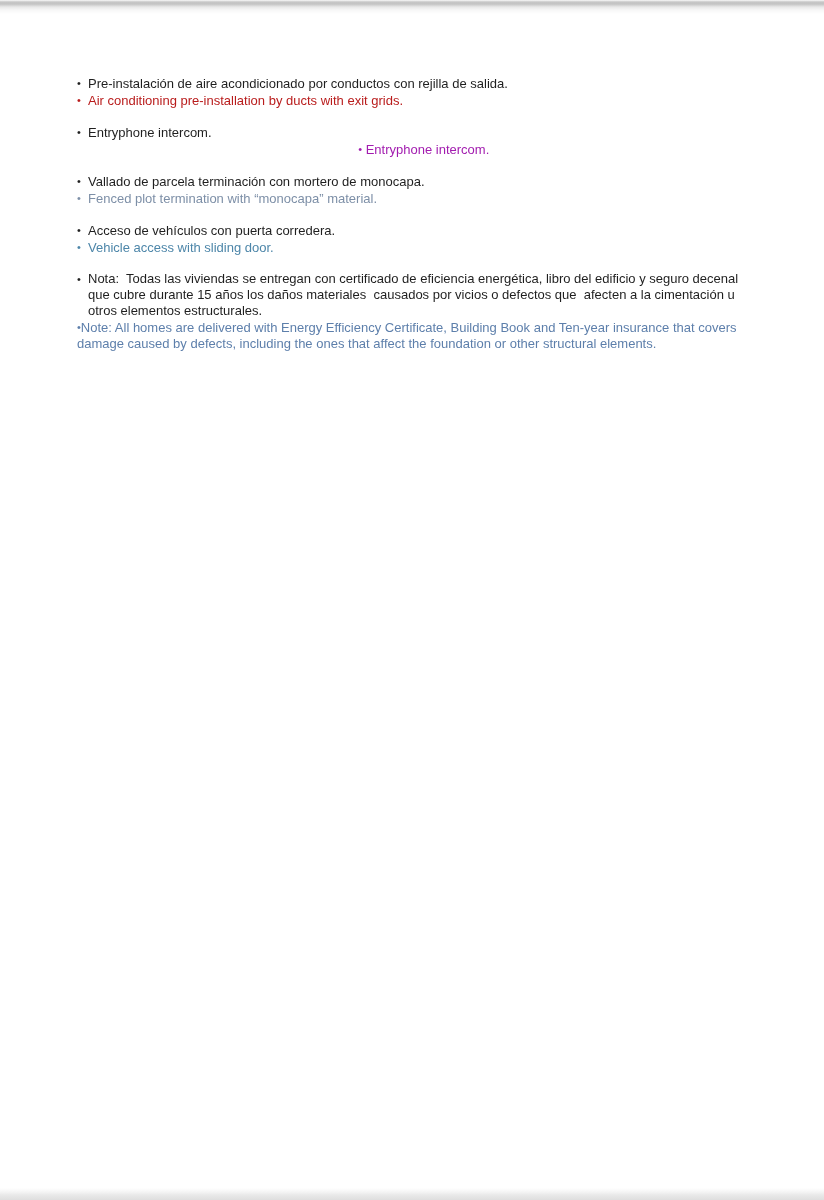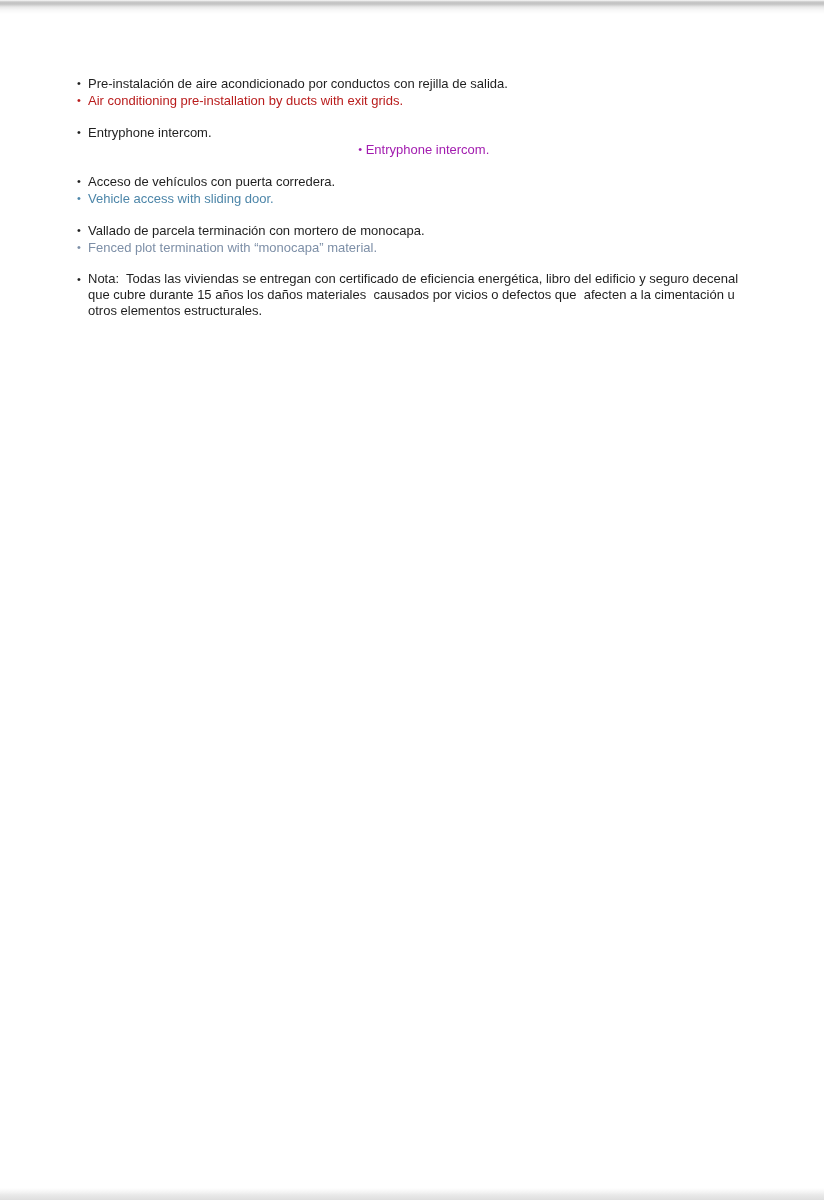--- a/index.html
+++ b/index.html
@@ -83,29 +83,30 @@
       <div class="line"><span class="marker">•</span><span>Pre-instalación de aire acondicionado por conductos con rejilla de salida.</span></div>
       <div class="line" style="color: #b91c1c;"><span class="marker">•</span><span>Air conditioning pre-installation by ducts with exit grids.</span></div>
     </div>
 
     <div class="pair">
       <div class="line"><span class="marker">•</span><span>Entryphone intercom.</span></div>
       <div class="line" style="color: #a21caf; text-align: center;"><span class="marker">•</span><span>Entryphone intercom.</span></div>
     </div>
 
     <div class="pair">
+      <div class="line"><span class="marker">•</span><span>Vallado de parcela terminación con mortero de monocapa.</span></div>
+      <div class="line" style="color: rgb(125, 143, 167);"><span class="marker">•</span><span>Fenced plot termination with “monocapa” material.</span></div>
+    </div>
+
+    <div class="pair">
       <div class="line"><span class="marker">•</span><span>Acceso de vehículos con puerta corredera.</span></div>
       <div class="line" style="color: rgb(77, 134, 169);"><span class="marker">•</span><span>Vehicle access with sliding door.</span></div>
     </div>
 
-    <div class="pair">
-      <div class="line"><span class="marker">•</span><span>Vallado de parcela terminación con mortero de monocapa.</span></div>
-      <div class="line" style="color: rgb(125, 143, 167);"><span class="marker">•</span><span>Fenced plot termination with “monocapa” material.</span></div>
-    </div>
-
     <div class="note-block">
       <div class="note-es"><span class="marker">•</span><span>Nota:  Todas las viviendas se entregan con certificado de eficiencia energética, libro del edificio y seguro decenal que cubre durante 15 años los daños materiales  causados por vicios o defectos que  afecten a la cimentación u otros elementos estructurales.</span></div>
+      <div class="note-en" style="color: rgb(93, 127, 171);"><span class="marker">•</span><span>Note: All homes are delivered with Energy Efficiency Certificate, Building Book and Ten-year insurance that covers damage caused by defects, including the ones that affect the foundation or other structural elements.</span></div>
     </div>
 
   </div>
 
   <div class="edge-bottom"></div>
 </div>
 
 </body></html>

